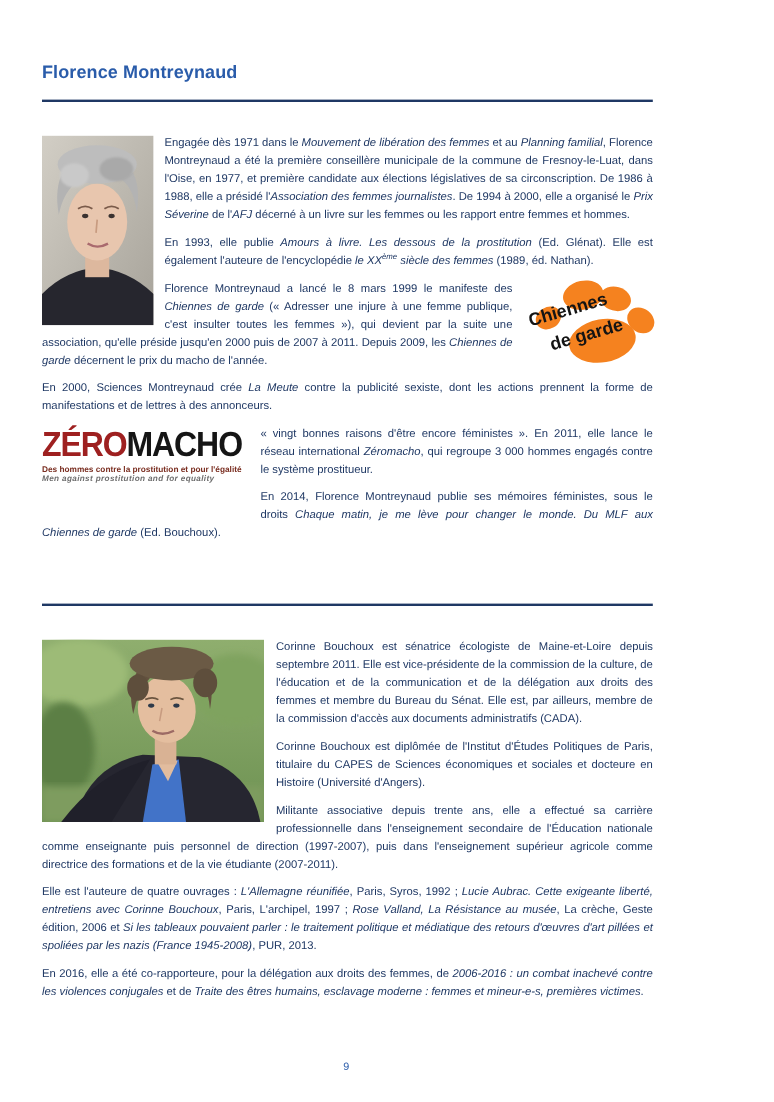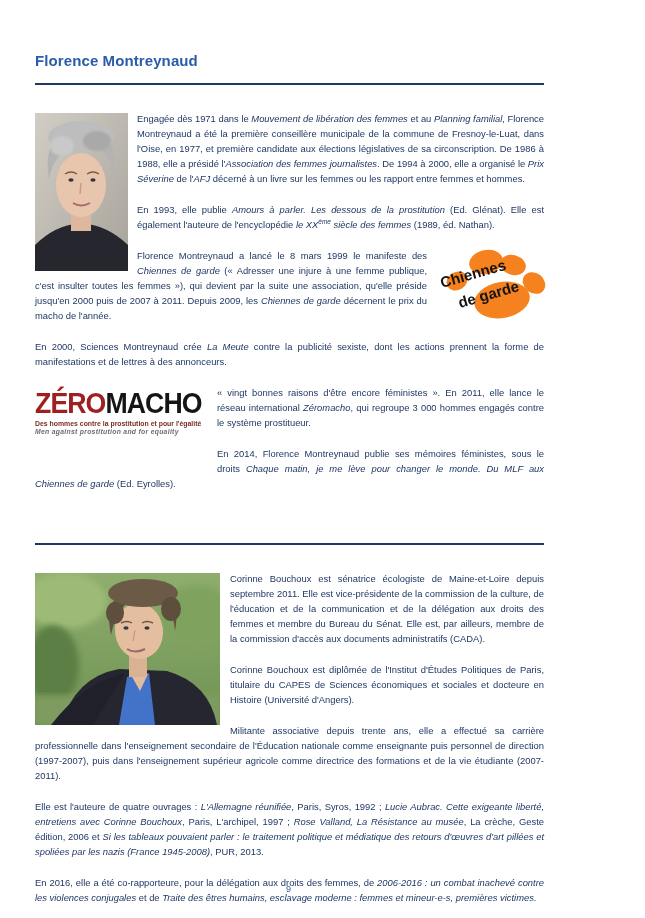--- a/index.html
+++ b/index.html
@@ -7,21 +7,21 @@
     width:577px;height:918px;background:#ffffff;position:relative;
     box-sizing:border-box;padding:52px 33px 0 35px;overflow:hidden;
     font-family:"Liberation Sans",sans-serif;color:#1F3864;
   }
   h1.sec-heading{
     font-size:15px;font-weight:bold;color:#2A5CAA;
     margin:0 0 13px 0;line-height:18px;letter-spacing:.1px;
   }
   .rule{border:none;border-top:2px solid #1F3864;margin:0 0 26px 0;height:0;}
   .flow{font-size:9.4px;line-height:15px;text-align:justify;color:#1F3864;}
-  .flow p{margin:16px 0 8px 0;}
+  .flow p{margin:0 0 8px 0;}
   .it{font-style:italic;}
   sup{font-size:6.5px;line-height:0;}
   .clear{clear:both;height:0;}
 
   
   .photo-fm{float:left;width:93px;height:158px;margin:2px 9px 6px 0;display:block;}
   .photo-cb{float:left;width:185px;height:152px;margin:2px 10px 6px 0;display:block;}
   .paw-float{float:right;width:112px;height:72px;margin:0 -4px 10px 9px;display:block;}
   .zm-float{float:left;width:170px;margin:3px 12px 30px 0;display:block;}
 
@@ -73,21 +73,21 @@
         <ellipse cx="62" cy="28" rx="14" ry="10" fill="#A9A9A9" filter="url(#soft1)"></ellipse>
         <path d="M30 61 Q36 57 42 61" stroke="#7A5B4A" stroke-width="1.5" fill="none"></path>
         <path d="M52 61 Q58 57 64 61" stroke="#7A5B4A" stroke-width="1.5" fill="none"></path>
         <ellipse cx="36" cy="67" rx="2.6" ry="1.8" fill="#3A3230"></ellipse>
         <ellipse cx="58" cy="67" rx="2.6" ry="1.8" fill="#3A3230"></ellipse>
         <path d="M46 70 L45 81" stroke="#C79B80" stroke-width="1.4" fill="none"></path>
         <path d="M38 90 Q46 95 55 90" stroke="#A96A6E" stroke-width="2" fill="none"></path>
       </svg>
           </span><span>Engagée dès 1971 dans le </span><span class="it">Mouvement de libération des femmes</span><span> et au </span><span class="it">Planning familial</span><span>, Florence Montreynaud a été la première conseillère municipale de la commune de Fresnoy-le-Luat, dans l'Oise, en 1977, et première candidate aux élections législatives de sa circonscription. De 1986 à 1988, elle a présidé l'</span><span class="it">Association des femmes journalistes</span><span>. De 1994 à 2000, elle a organisé le </span><span class="it">Prix Séverine</span><span> de l'</span><span class="it">AFJ</span><span> décerné à un livre sur les femmes ou les rapport entre femmes et hommes.</span></p>
 
-      <p><span>En 1993, elle publie </span><span class="it">Amours à parler. Les dessous de la prostitution</span><span> (Ed. Glénat). Elle est également l'auteure de l'encyclopédie </span><span class="it">le XX</span><sup class="it">ème</sup><span class="it"> siècle des femmes</span><span> (1989, éd. Nathan).</span></p>
+      <p><span>En 1993, elle publie </span><span class="it">Amours à livre. Les dessous de la prostitution</span><span> (Ed. Glénat). Elle est également l'auteure de l'encyclopédie </span><span class="it">le XX</span><sup class="it">ème</sup><span class="it"> siècle des femmes</span><span> (1989, éd. Nathan).</span></p>
 
       <p><span class="paw-float">
             <svg viewBox="0 0 112 72" width="112" height="72" aria-hidden="true">
         <ellipse cx="50" cy="14" rx="17" ry="12" fill="#F5821F" transform="rotate(-12 50 14)"></ellipse>
         <ellipse cx="77" cy="17" rx="13" ry="10" fill="#F5821F" transform="rotate(16 77 17)"></ellipse>
         <ellipse cx="98" cy="35" rx="12" ry="10" fill="#F5821F" transform="rotate(38 98 35)"></ellipse>
         <ellipse cx="21" cy="33" rx="11" ry="9" fill="#F5821F" transform="rotate(-30 21 33)"></ellipse>
         <ellipse cx="66" cy="52" rx="28" ry="18" fill="#F5821F" transform="rotate(-10 66 52)"></ellipse>
         <text x="6" y="40" transform="rotate(-16 6 40)" font-family="Liberation Sans, sans-serif" font-size="15" font-weight="bold" fill="#141414">Chiennes</text>
         <text x="24" y="60" transform="rotate(-16 24 60)" font-family="Liberation Sans, sans-serif" font-size="15" font-weight="bold" fill="#141414">de garde</text>
@@ -95,21 +95,21 @@
           </span><span>Florence Montreynaud a lancé le 8 mars 1999 le manifeste des </span><span class="it">Chiennes de garde</span><span> (« Adresser une injure à une femme publique, c'est insulter toutes les femmes »), qui devient par la suite une association, qu'elle préside jusqu'en 2000 puis de 2007 à 2011. Depuis 2009, les </span><span class="it">Chiennes de garde</span><span> décernent le prix du macho de l'année.</span></p>
 
       <p><span>En 2000, Sciences Montreynaud crée </span><span class="it">La Meute</span><span> contre la publicité sexiste, dont les actions prennent la forme de manifestations et de lettres à des annonceurs.</span></p>
 
       <p><span class="zm-float">
             <span class="zm-title"><span class="zm-zero">ZÉRO</span><span class="zm-macho">MACHO</span></span>
             <span class="zm-fr">Des hommes contre la prostitution et pour l'égalité</span>
             <span class="zm-en">Men against prostitution and for equality</span>
           </span><span><span>« vingt bonnes raisons d'être encore féministes ». En 2011, elle lance le réseau international </span><span class="it">Zéromacho</span><span>, qui regroupe 3 000 hommes engagés contre le système prostitueur.</span></span></p>
 
-      <p><span>En 2014, Florence Montreynaud publie ses mémoires féministes, sous le droits </span><span class="it">Chaque matin, je me lève pour changer le monde. Du MLF aux Chiennes de garde</span><span> (Ed. Eyrolles).</span></p>
+      <p><span>En 2014, Florence Montreynaud publie ses mémoires féministes, sous le droits </span><span class="it">Chaque matin, je me lève pour changer le monde. Du MLF aux Chiennes de garde</span><span> (Ed. Bouchoux).</span></p>
 
       <div class="clear"></div>
     </div>
   </section>
 
   <section class="sec-cb">
     <hr class="rule">
 
     <div class="flow">
 

